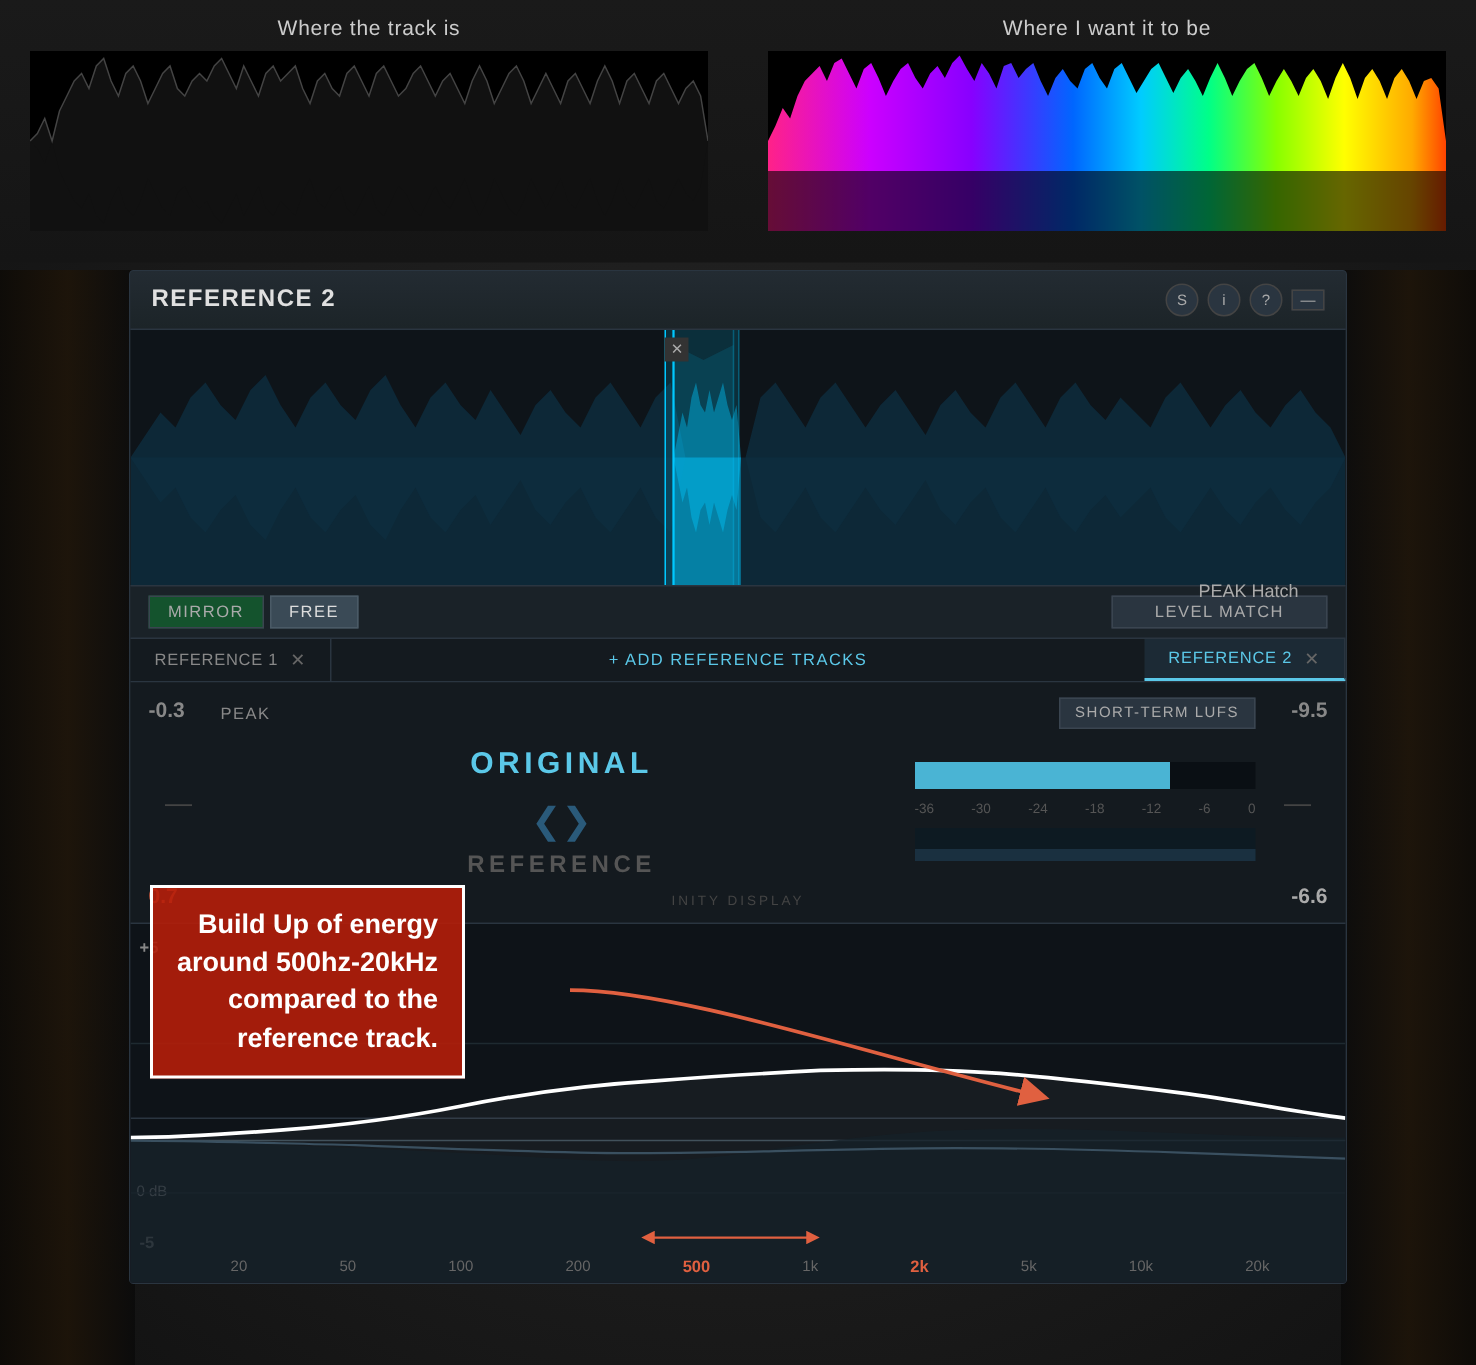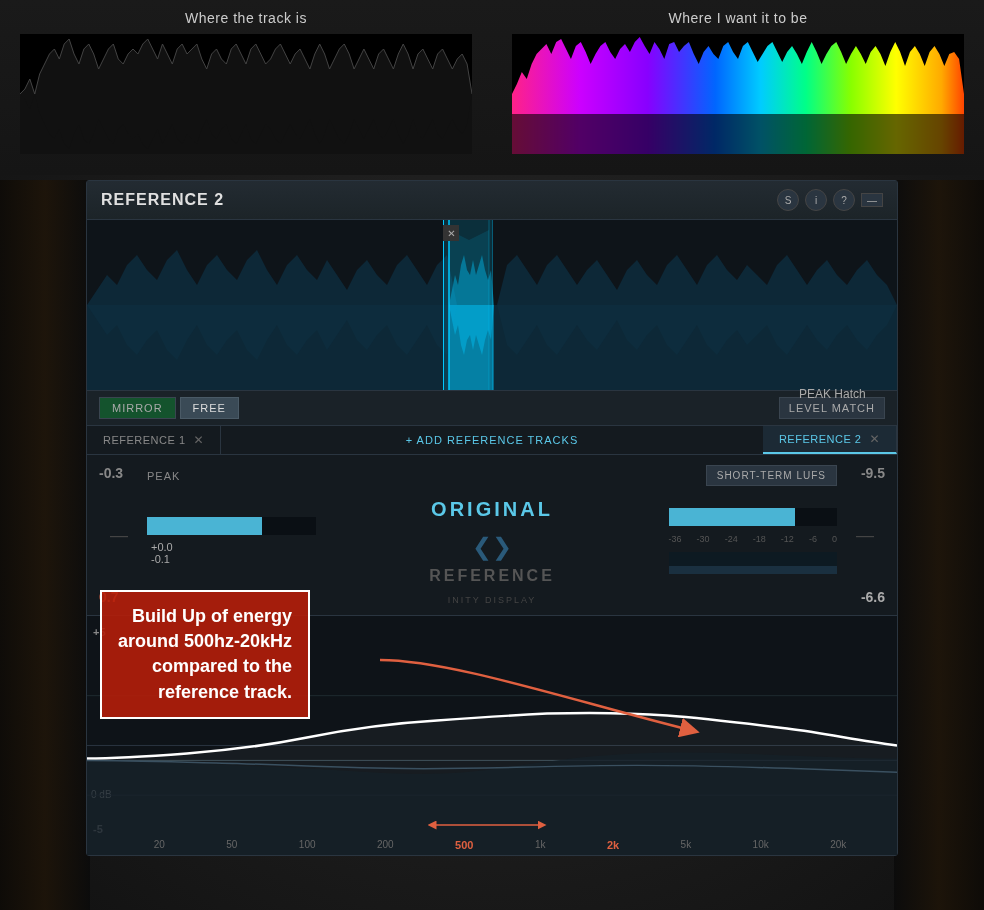--- a/index.html
+++ b/index.html
@@ -203,21 +203,21 @@
       padding: 4px 12px;
       background: #3a4a56;
       color: #ddd;
       font-size: 11px;
       border: 1px solid #4a5a66;
       cursor: pointer;
       letter-spacing: 1px;
     }
 
     .btn-level-match {
-      padding: 4px 9px;
+      padding: 4px 28px;
       background: #2a3540;
       color: #aaa;
       font-size: 11px;
       border: 1px solid #3a4550;
       cursor: pointer;
       letter-spacing: 1px;
     }
 
     
     .ref-tabs {
@@ -527,29 +527,20 @@
     </div>
 
     <div class="meter-center">
       <div class="meter-label-row">
         <span class="peak-label">PEAK</span>
         <div class="lufs-btn">SHORT-TERM LUFS</div>
       </div>
 
       <div style="display:flex; gap:8px; flex:1; align-items:center;">
 
-        <div style="flex:1; display:flex; flex-direction:column; gap:6px;">
-          <div style="width:100%; height:18px; background:#0a0f14; position:relative;">
-            <div style="height:100%; width:68%; background:#4ab4d4;"></div>
-          </div>
-          <div style="color:#aaa; font-size:10px; padding-left:4px;">
-            <div style="color:#aaa; font-size:11px;">+0.0</div>
-            <div style="color:#aaa; font-size:11px;">-0.1</div>
-          </div>
-        </div>
 
         <div style="flex:2; display:flex; flex-direction:column; align-items:center; gap:4px;">
           <div class="original-label">ORIGINAL</div>
 
           <div style="display:flex; gap:0; color:#2a5a7a; font-size:24px; margin-top:4px;">
             <span>❮</span>
             <span>❯</span>
           </div>
           <div class="reference-label">REFERENCE</div>
         </div>

